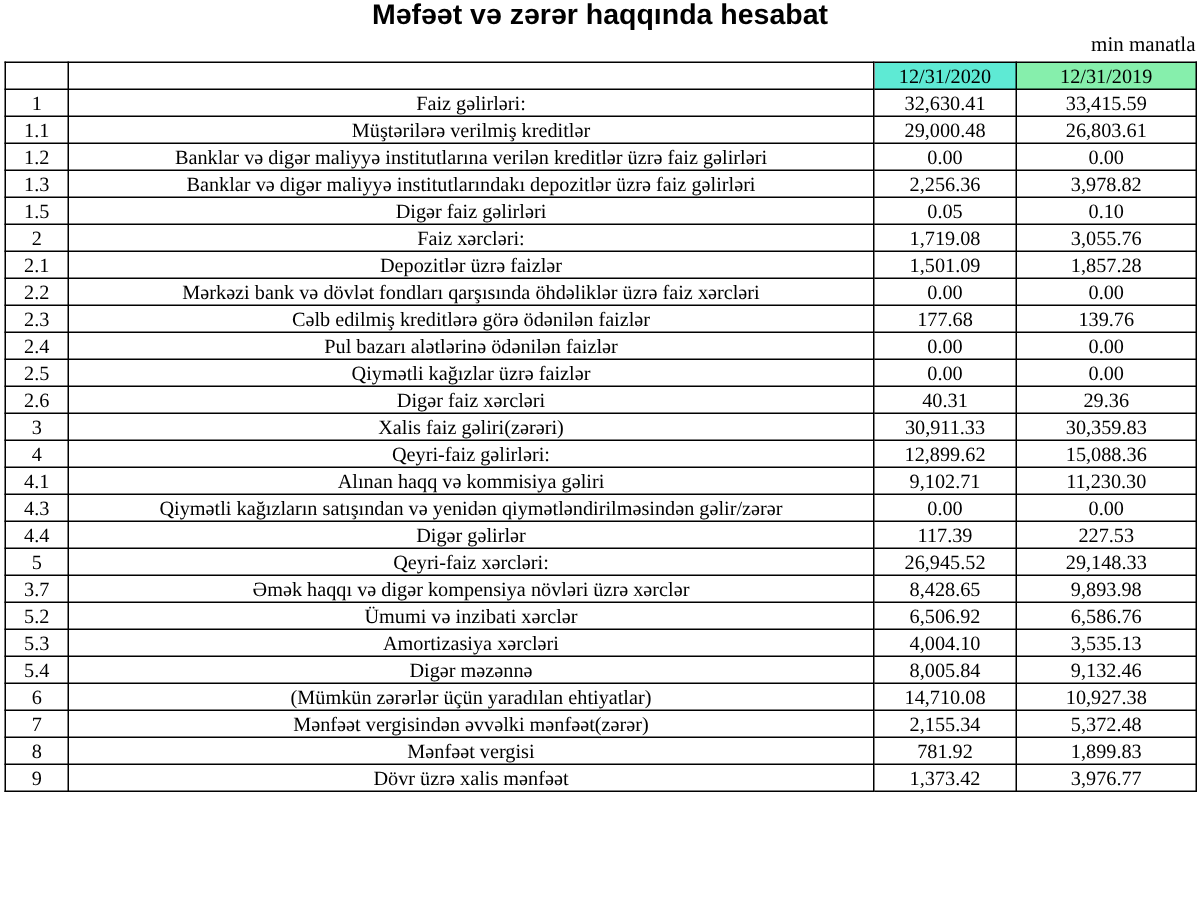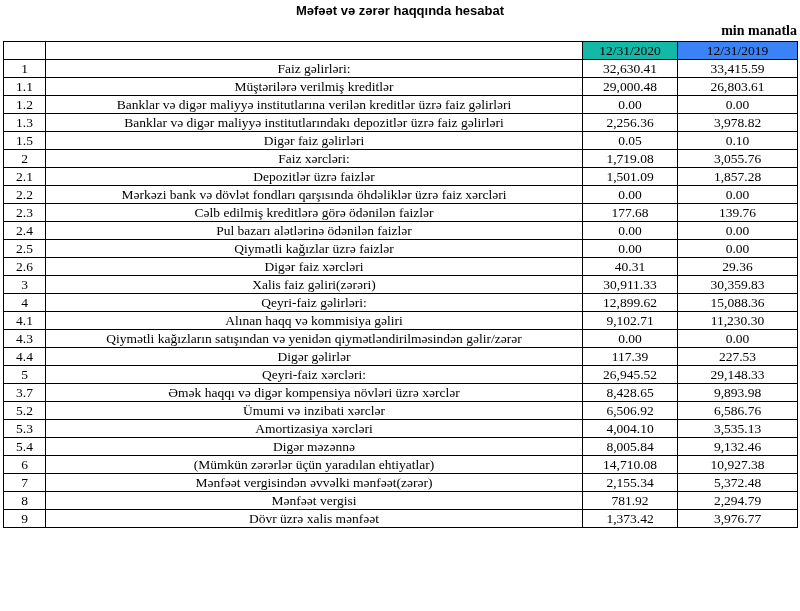--- a/index.html
+++ b/index.html
@@ -14,27 +14,27 @@
   }
   .page {
     width: 800px;
     height: 611px;
     position: relative;
   }
   .title {
     text-align: center;
     font-family: "Liberation Sans", sans-serif;
     font-weight: bold;
-    font-size: 13px;
+    font-size: 19px;
     line-height: 16px;
     padding-top: 3px;
   }
   .unit-note {
     text-align: right;
-    font-weight: bold;
+    font-weight: normal;
     font-size: 14px;
     line-height: 16px;
     margin-top: 4px;
     padding-right: 3px;
   }
   table.report {
     border-collapse: collapse;
     table-layout: fixed;
     width: 794px;
     margin: 2px 3px 0 3px;
@@ -75,22 +75,22 @@
     <colgroup>
       <col class="c-num">
       <col class="c-label">
       <col class="c-v1">
       <col class="c-v2">
     </colgroup>
     <thead>
       <tr>
         <th></th>
         <th></th>
-        <th class="date-cell yellow-bg" style="background: #14b8a6; margin-left: 15px;">12/31/2020</th>
-        <th class="date-cell yellow-bg" style="background: #3b82f6;">12/31/2019</th>
+        <th class="date-cell yellow-bg" style="background: #5eead4; margin-left: 15px;">12/31/2020</th>
+        <th class="date-cell yellow-bg" style="background: #86efac;">12/31/2019</th>
       </tr>
     </thead>
     <tbody>
         <tr>
       <td class="num b">1</td>
       <td class="label b">Faiz gəlirləri:</td>
       <td class="val b">32,630.41</td>
       <td class="val b">33,415.59</td>
     </tr>
         <tr>
@@ -228,21 +228,21 @@
         <tr>
       <td class="num b">7</td>
       <td class="label b">Mənfəət vergisindən əvvəlki mənfəət(zərər)</td>
       <td class="val b">2,155.34</td>
       <td class="val b">5,372.48</td>
     </tr>
         <tr>
       <td class="num b">8</td>
       <td class="label b">Mənfəət vergisi</td>
       <td class="val">781.92</td>
-      <td class="val">2,294.79</td>
+      <td class="val">1,899.83</td>
     </tr>
         <tr>
       <td class="num b">9</td>
       <td class="label b">Dövr üzrə xalis mənfəət</td>
       <td class="val b">1,373.42</td>
       <td class="val b">3,976.77</td>
     </tr>
       </tbody>
   </table>
 

